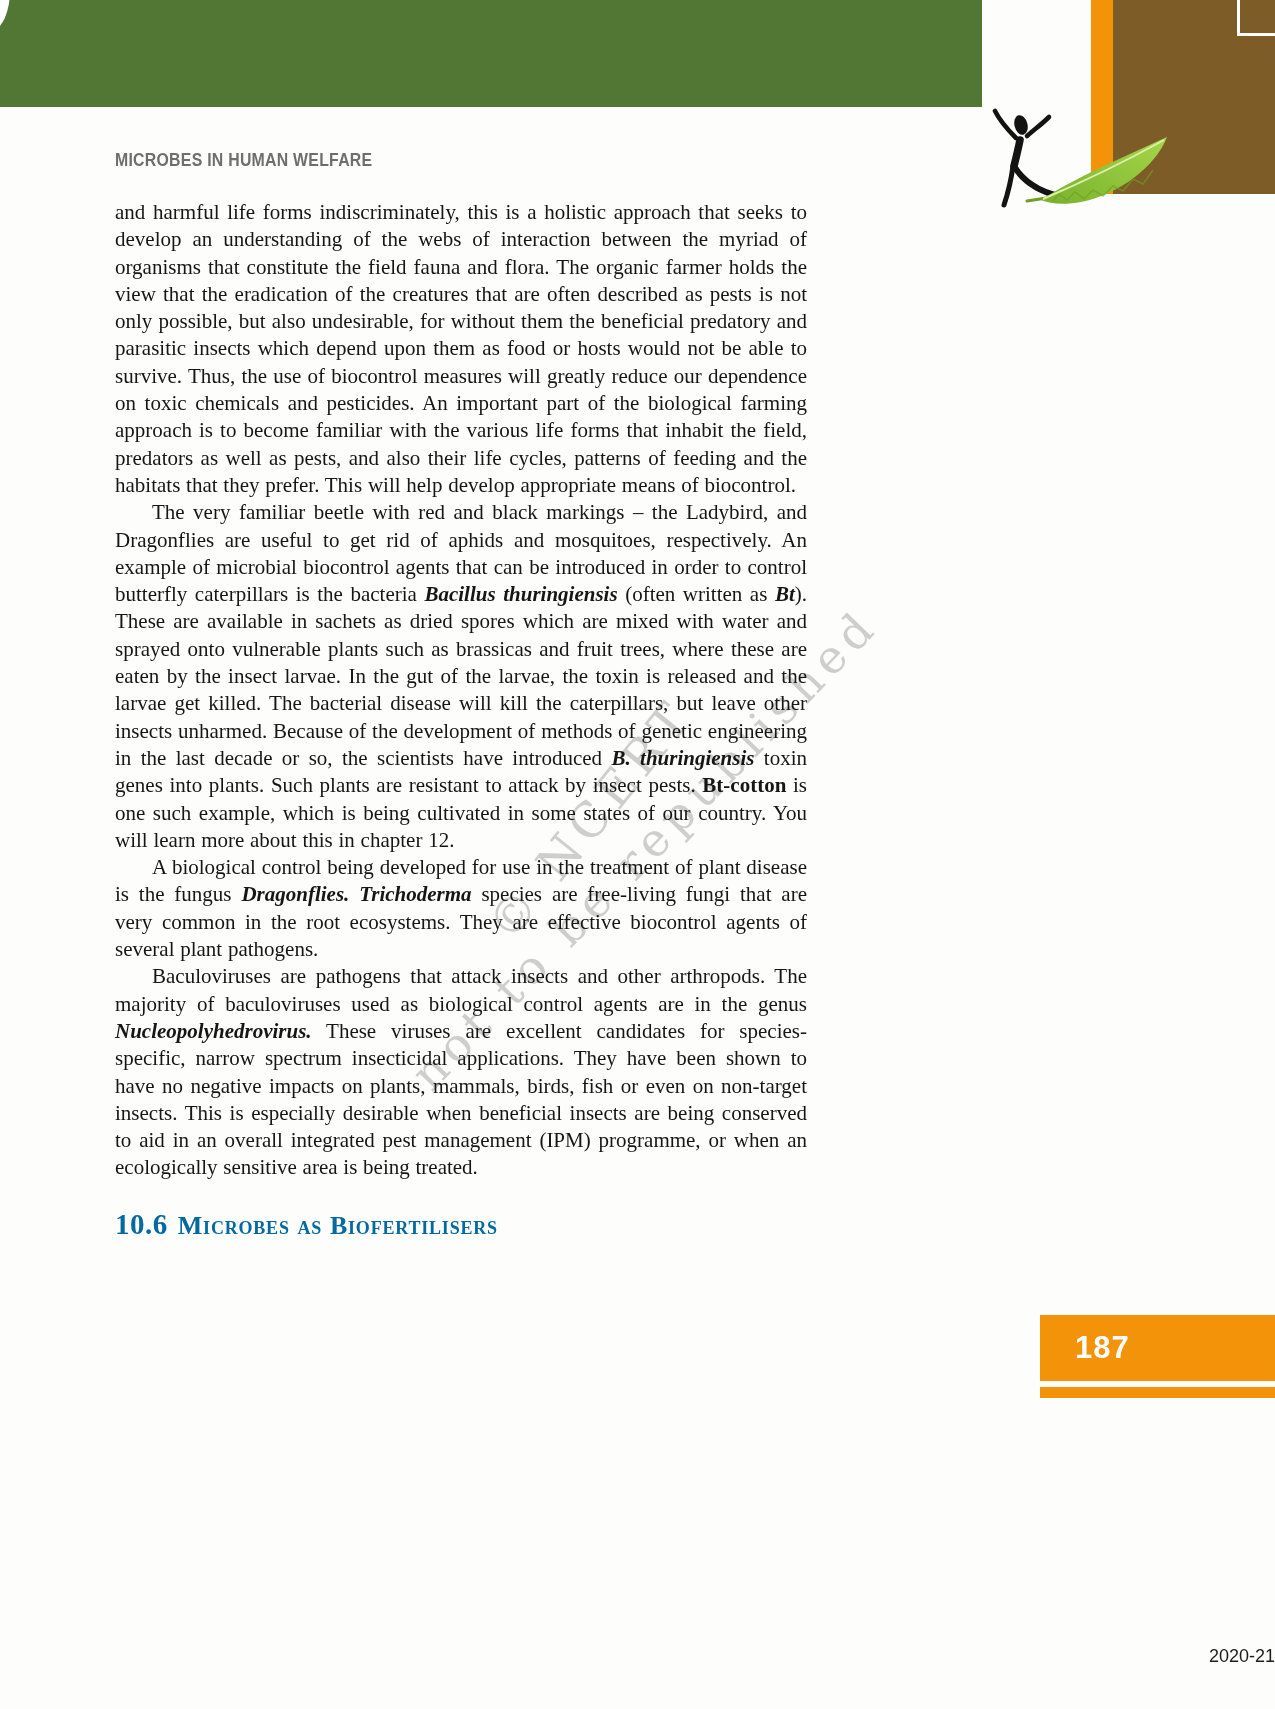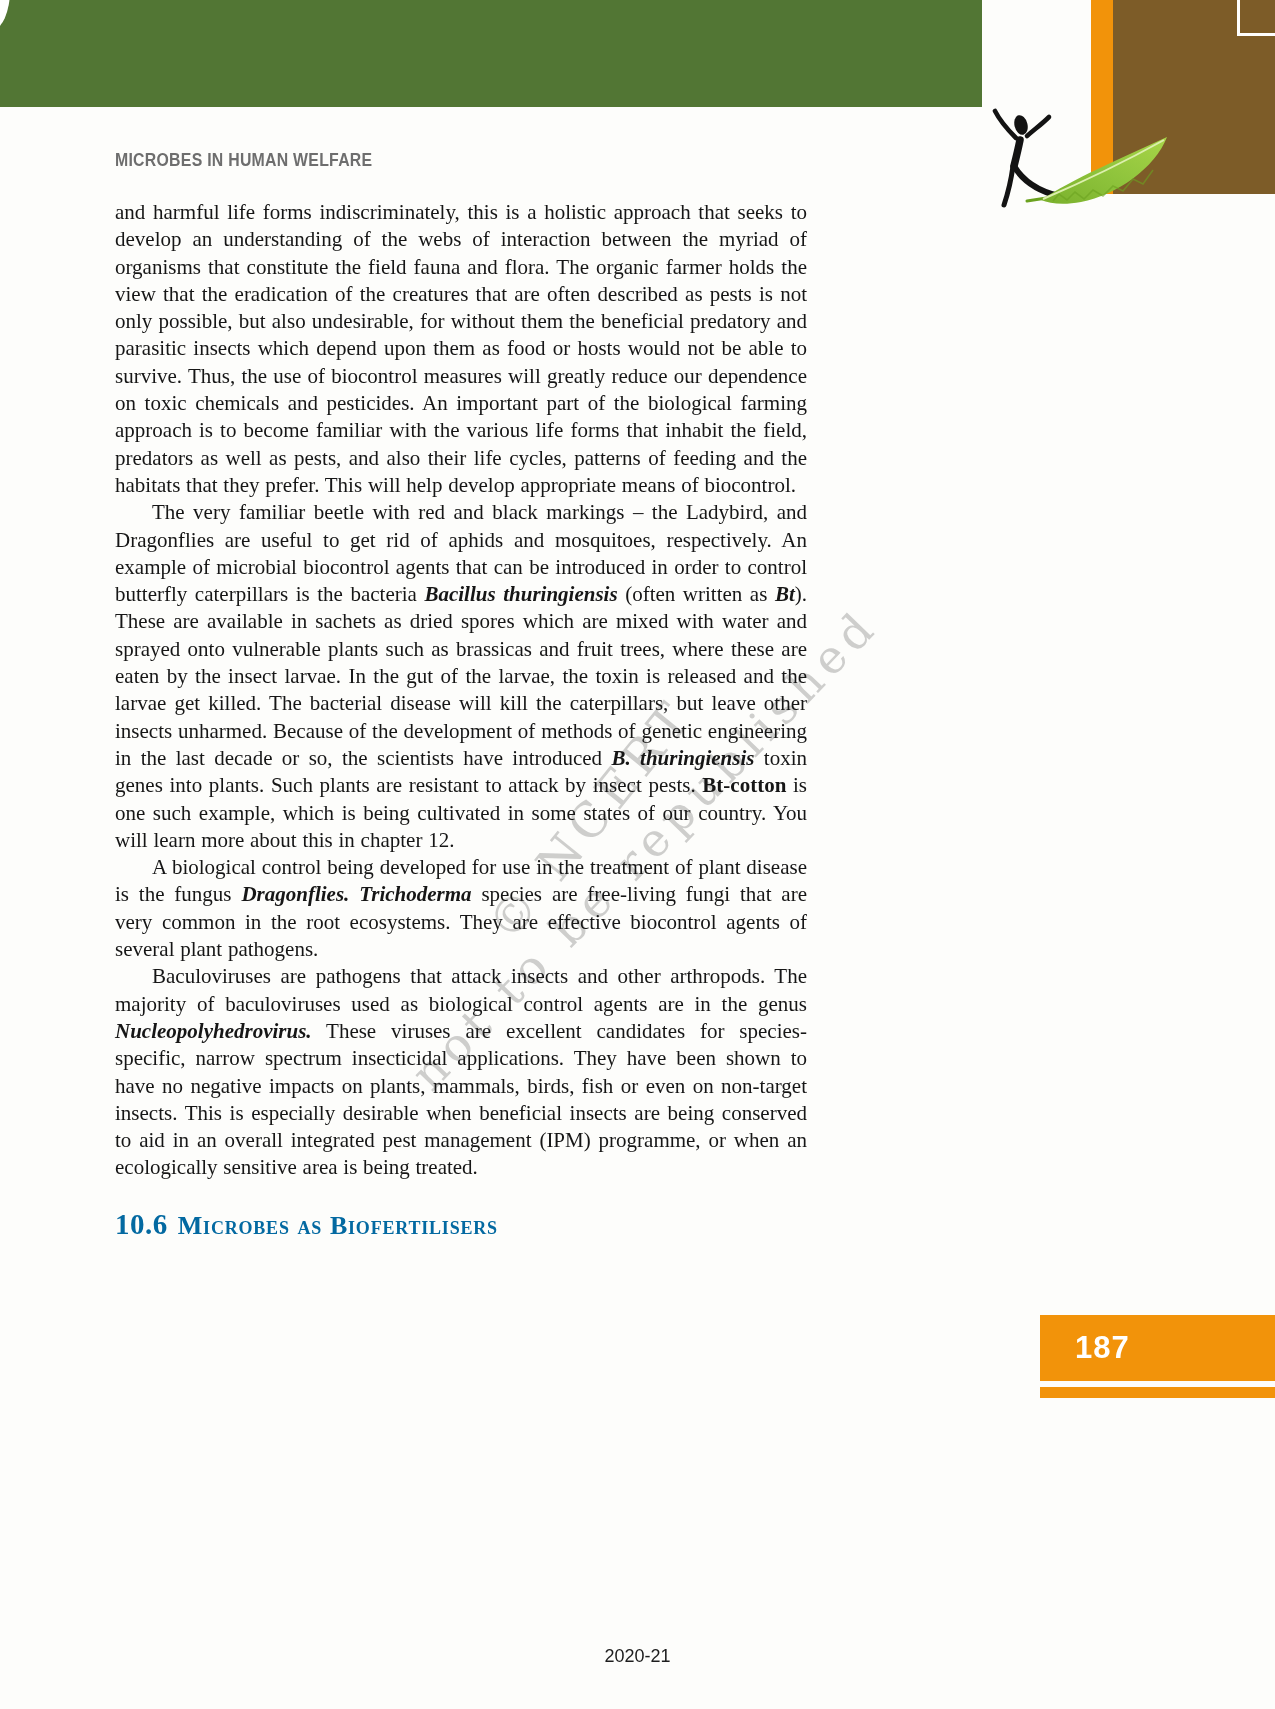--- a/index.html
+++ b/index.html
@@ -57,21 +57,21 @@
     position:absolute;left:1040px;top:1315px;width:235px;height:66px;z-index:2;
     display:flex;align-items:center;padding-left:12px;
   }
   .page-number{
     font-family:"Liberation Sans", sans-serif;font-weight:bold;
     font-size:31px;color:#ffffff;padding-left:23px;letter-spacing:1px;
   }
   .badge-strip{position:absolute;left:1040px;top:1387px;width:235px;height:11px;z-index:2;}
   
   .footer-year{
-    position:absolute;left:0;top:1646px;width:1275px;text-align:center;
+    position:absolute;left:0;top:1646px;width:1275px;text-align:right;
     font-family:"Liberation Sans", sans-serif;font-size:18px;color:#1d1d1d;
   }
 </style>
 </head>
 <body>
 
 <div class="green-band" style="background: rgb(82, 118, 52);"></div>
 <div class="orange-strip" style="background: rgb(242, 147, 10);"></div>
 <div class="brown-band" style="background: rgb(125, 92, 40);"></div>
 <div class="corner-mark"></div>

